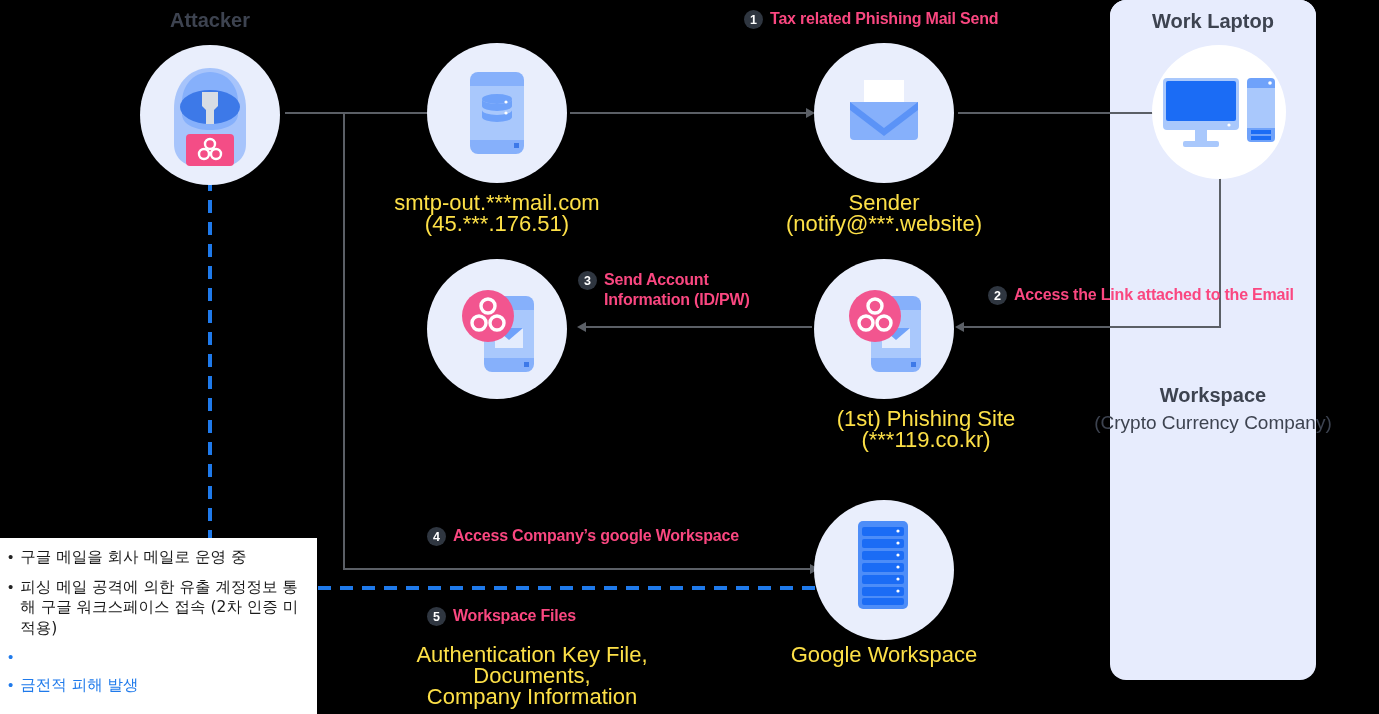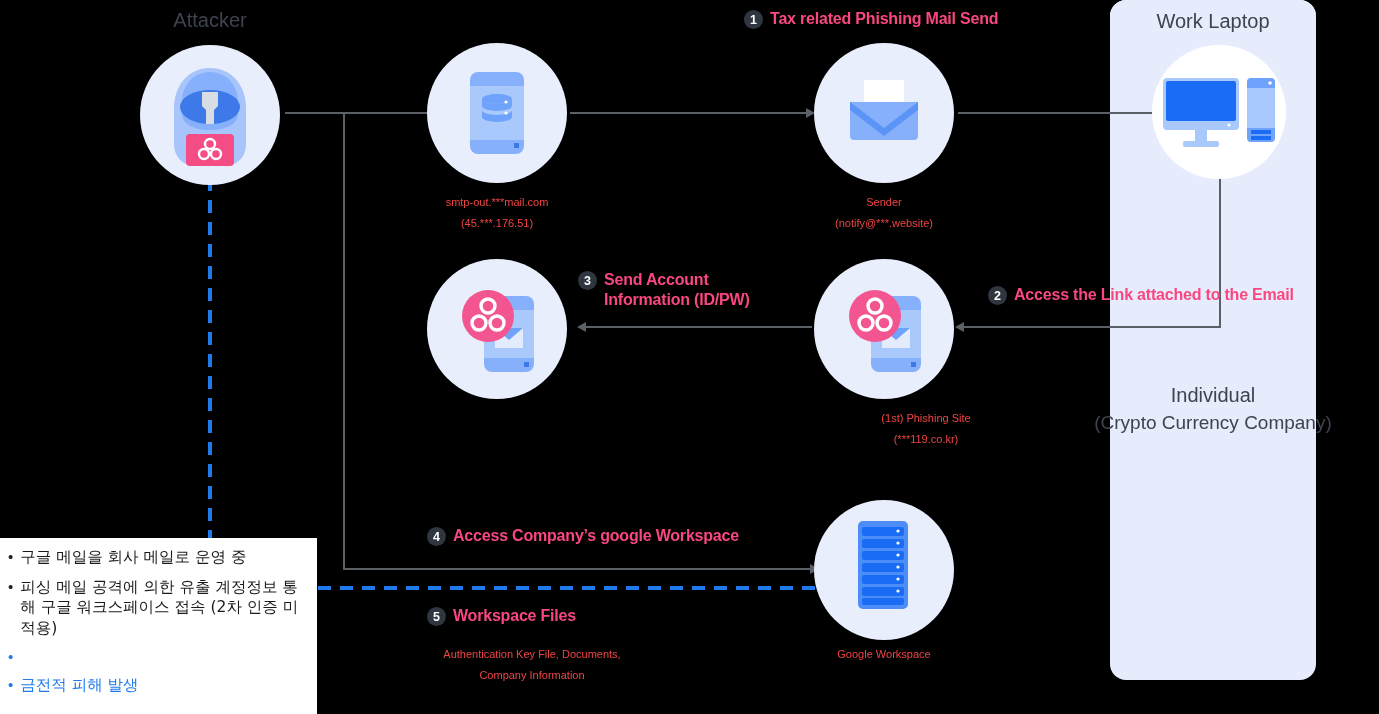--- a/index.html
+++ b/index.html
@@ -8,24 +8,24 @@
   #stage{position:absolute;left:0;top:0;width:1379px;height:714px;}
 
   
   .panel{position:absolute;background:#e7ecfd;border-radius:16px;}
 
   
   .bubble{position:absolute;border-radius:50%;background:#e9eefc;}
   .bubble.white{background:#ffffff;}
 
   
-  .node-label{position:absolute;text-align:center;color:#ef4444;
-              font-size:11px;line-height:21px;white-space:pre-line;}
+  .node-label{position:absolute;text-align:center;color:#fde047;
+              font-size:22px;line-height:21px;white-space:pre-line;}
   .panel-title{position:absolute;text-align:center;color:#3d4350;
-               font-size:20px;font-weight:normal;}
+               font-size:20px;font-weight:bold;}
   .panel-sub{position:absolute;text-align:center;color:#3d4350;
              font-size:19px;line-height:25px;white-space:pre-line;}
 
   .step{position:absolute;display:flex;align-items:flex-start;gap:7px;}
   .step-num{flex:0 0 auto;width:19px;height:19px;border-radius:50%;
             background:#2f3640;color:#fff;font-size:12.5px;font-weight:bold;
             display:flex;align-items:center;justify-content:center;
             margin-top:1px;}
   .step-txt{color:#fa4780;font-size:16px;font-weight:bold;line-height:20px;
             white-space:pre-line;letter-spacing:-0.2px;}
@@ -56,21 +56,21 @@
   .icon{position:absolute;}
 </style>
 </head>
 <body>
 
 <div id="stage">
 
   <div class="panel" style="left:1110px;top:0px;width:206px;height:680px;"></div>
   <div class="panel" style="left:1110px;top:0px;width:206px;height:182px;"></div>
   <div class="panel-title" style="left:1110px;top:10px;width:206px;">Work Laptop</div>
-  <div class="panel-title" style="left:1110px;top:384px;width:206px;">Individual</div>
+  <div class="panel-title" style="left:1110px;top:384px;width:206px;">Workspace</div>
   <div class="panel-sub" style="left:1040px;top:410px;width:346px;">(Crypto Currency Company)</div>
 
   <div class="ln lnh" style="left:285px;top:112px;width:150px;"></div>
   <div class="arrow right" style="left:432px;top:108px;"></div>
 
   <div class="ln lnv" style="left:343px;top:112px;height:458px;"></div>
   <div class="ln lnh" style="left:343px;top:568px;width:470px;"></div>
   <div class="arrow right" style="left:810px;top:564px;"></div>
 
   <div class="ln lnh" style="left:570px;top:112px;width:240px;"></div>

